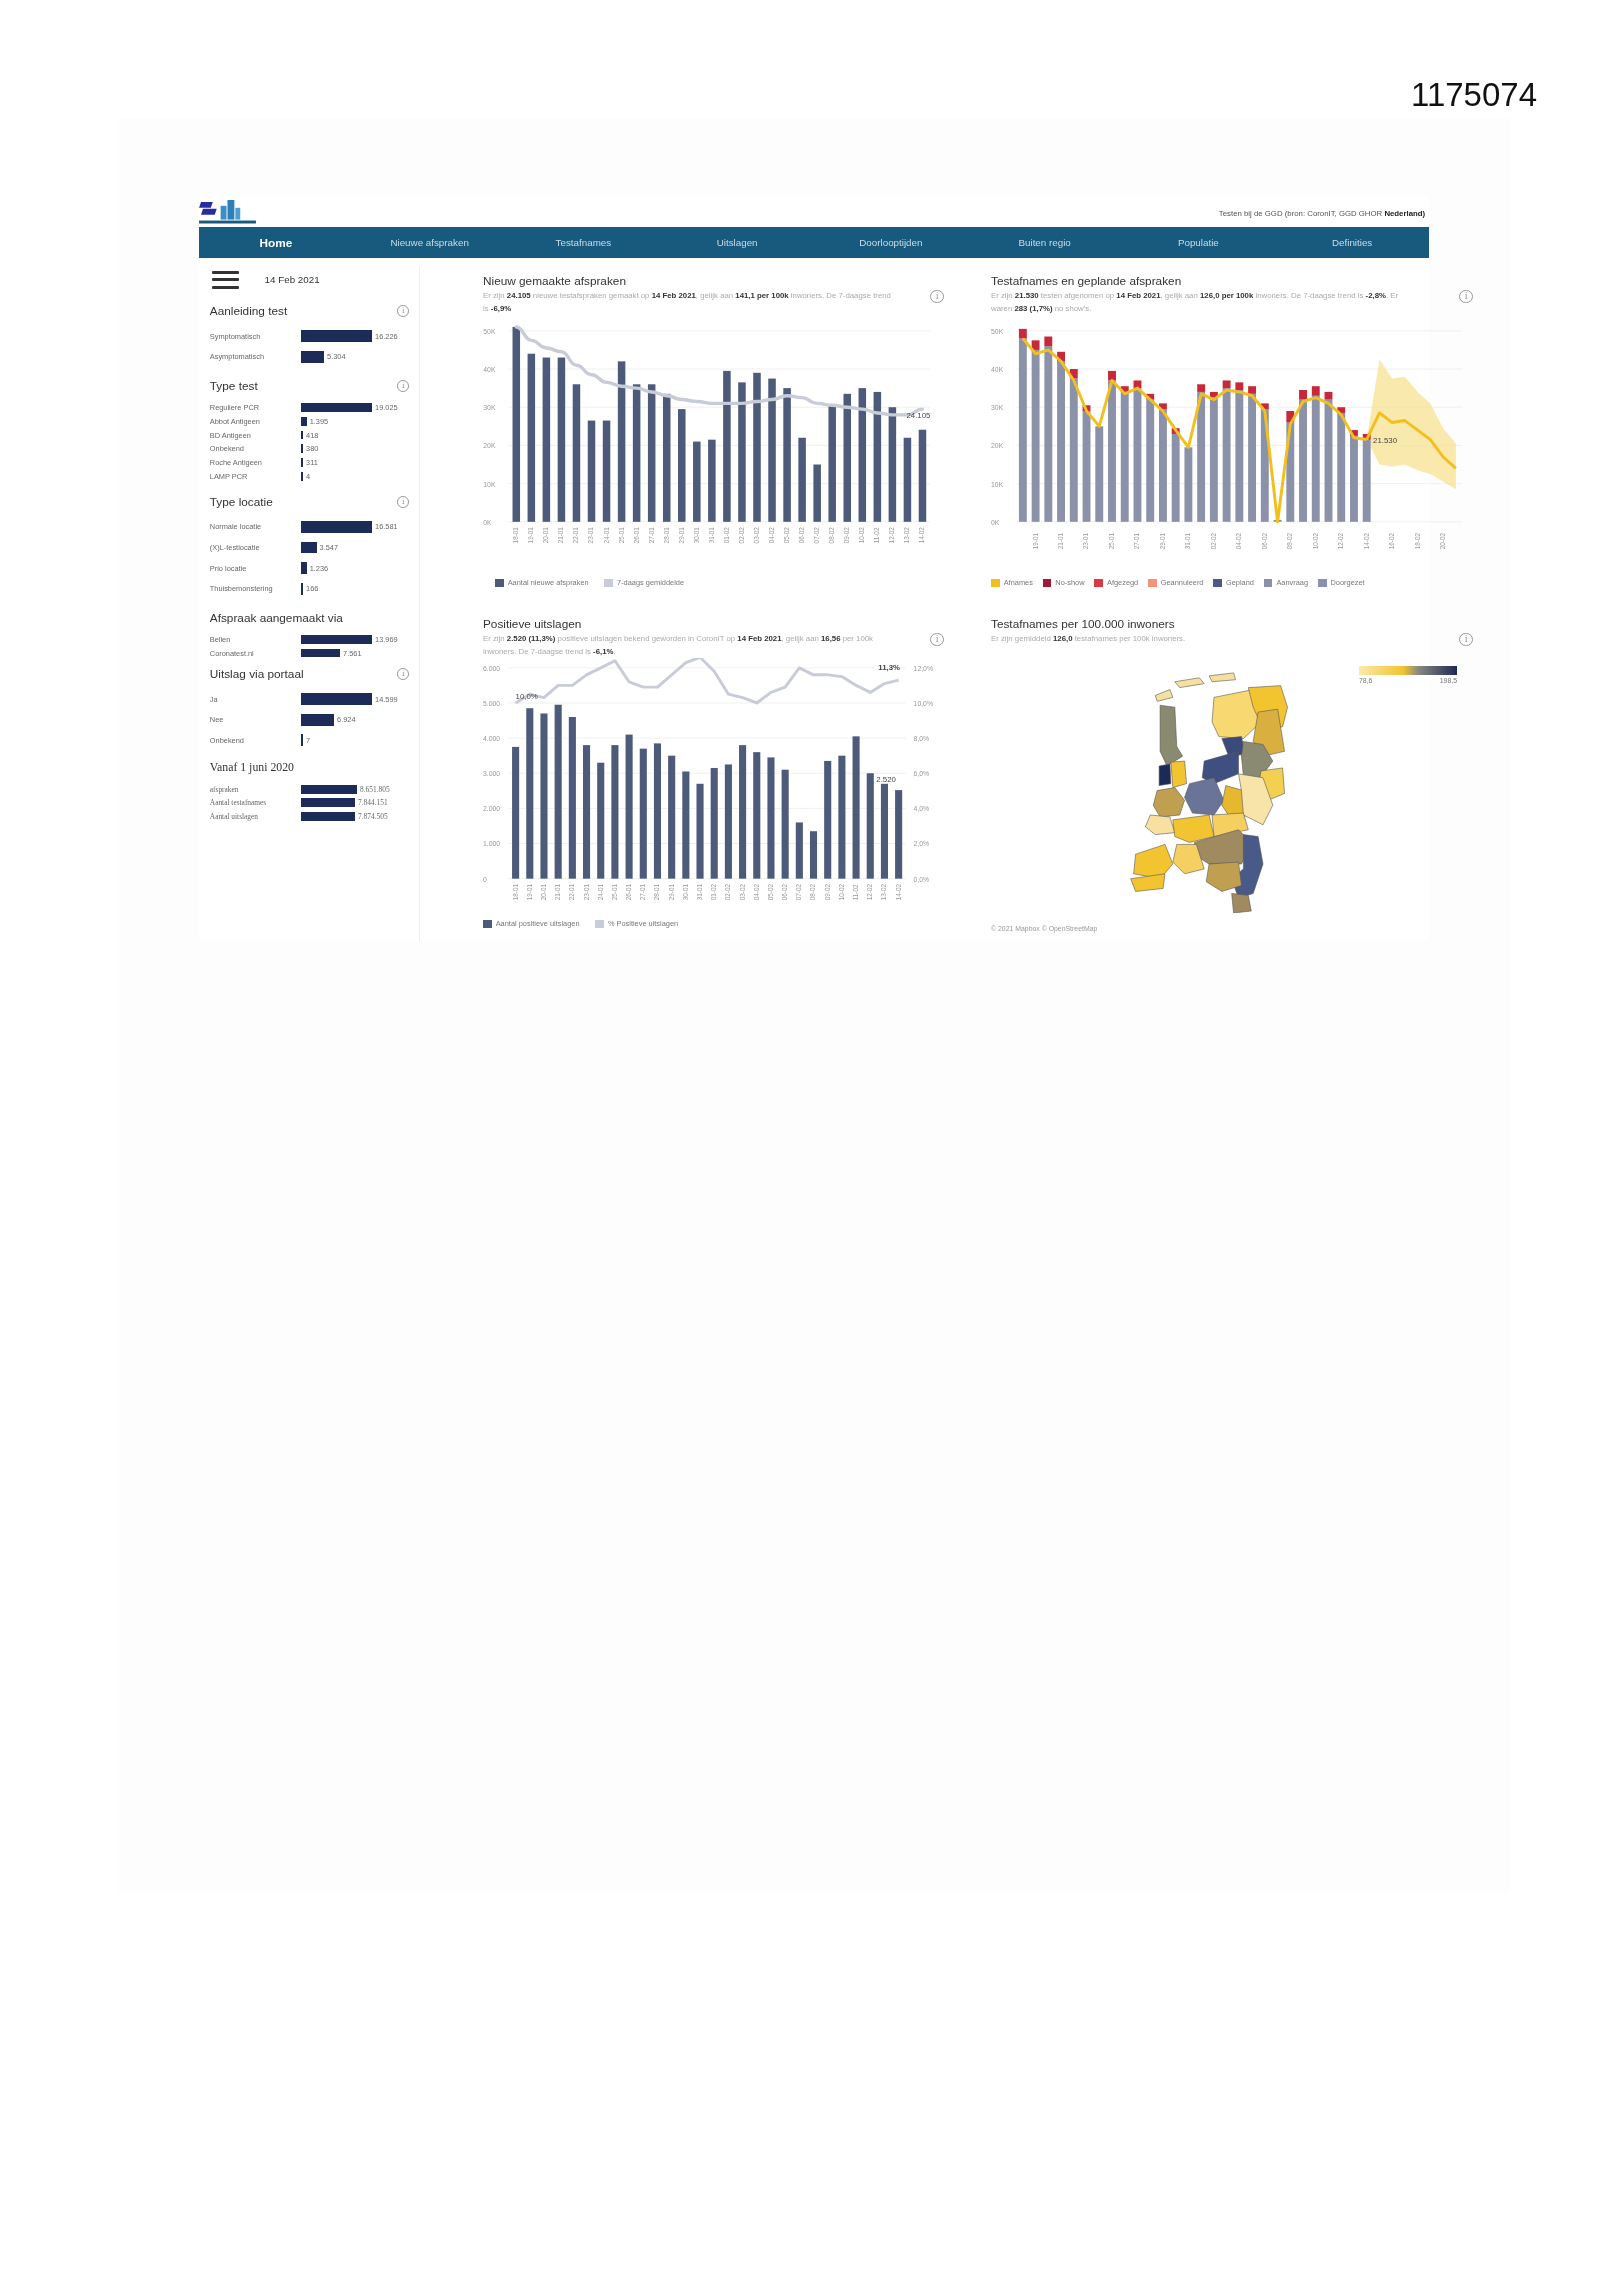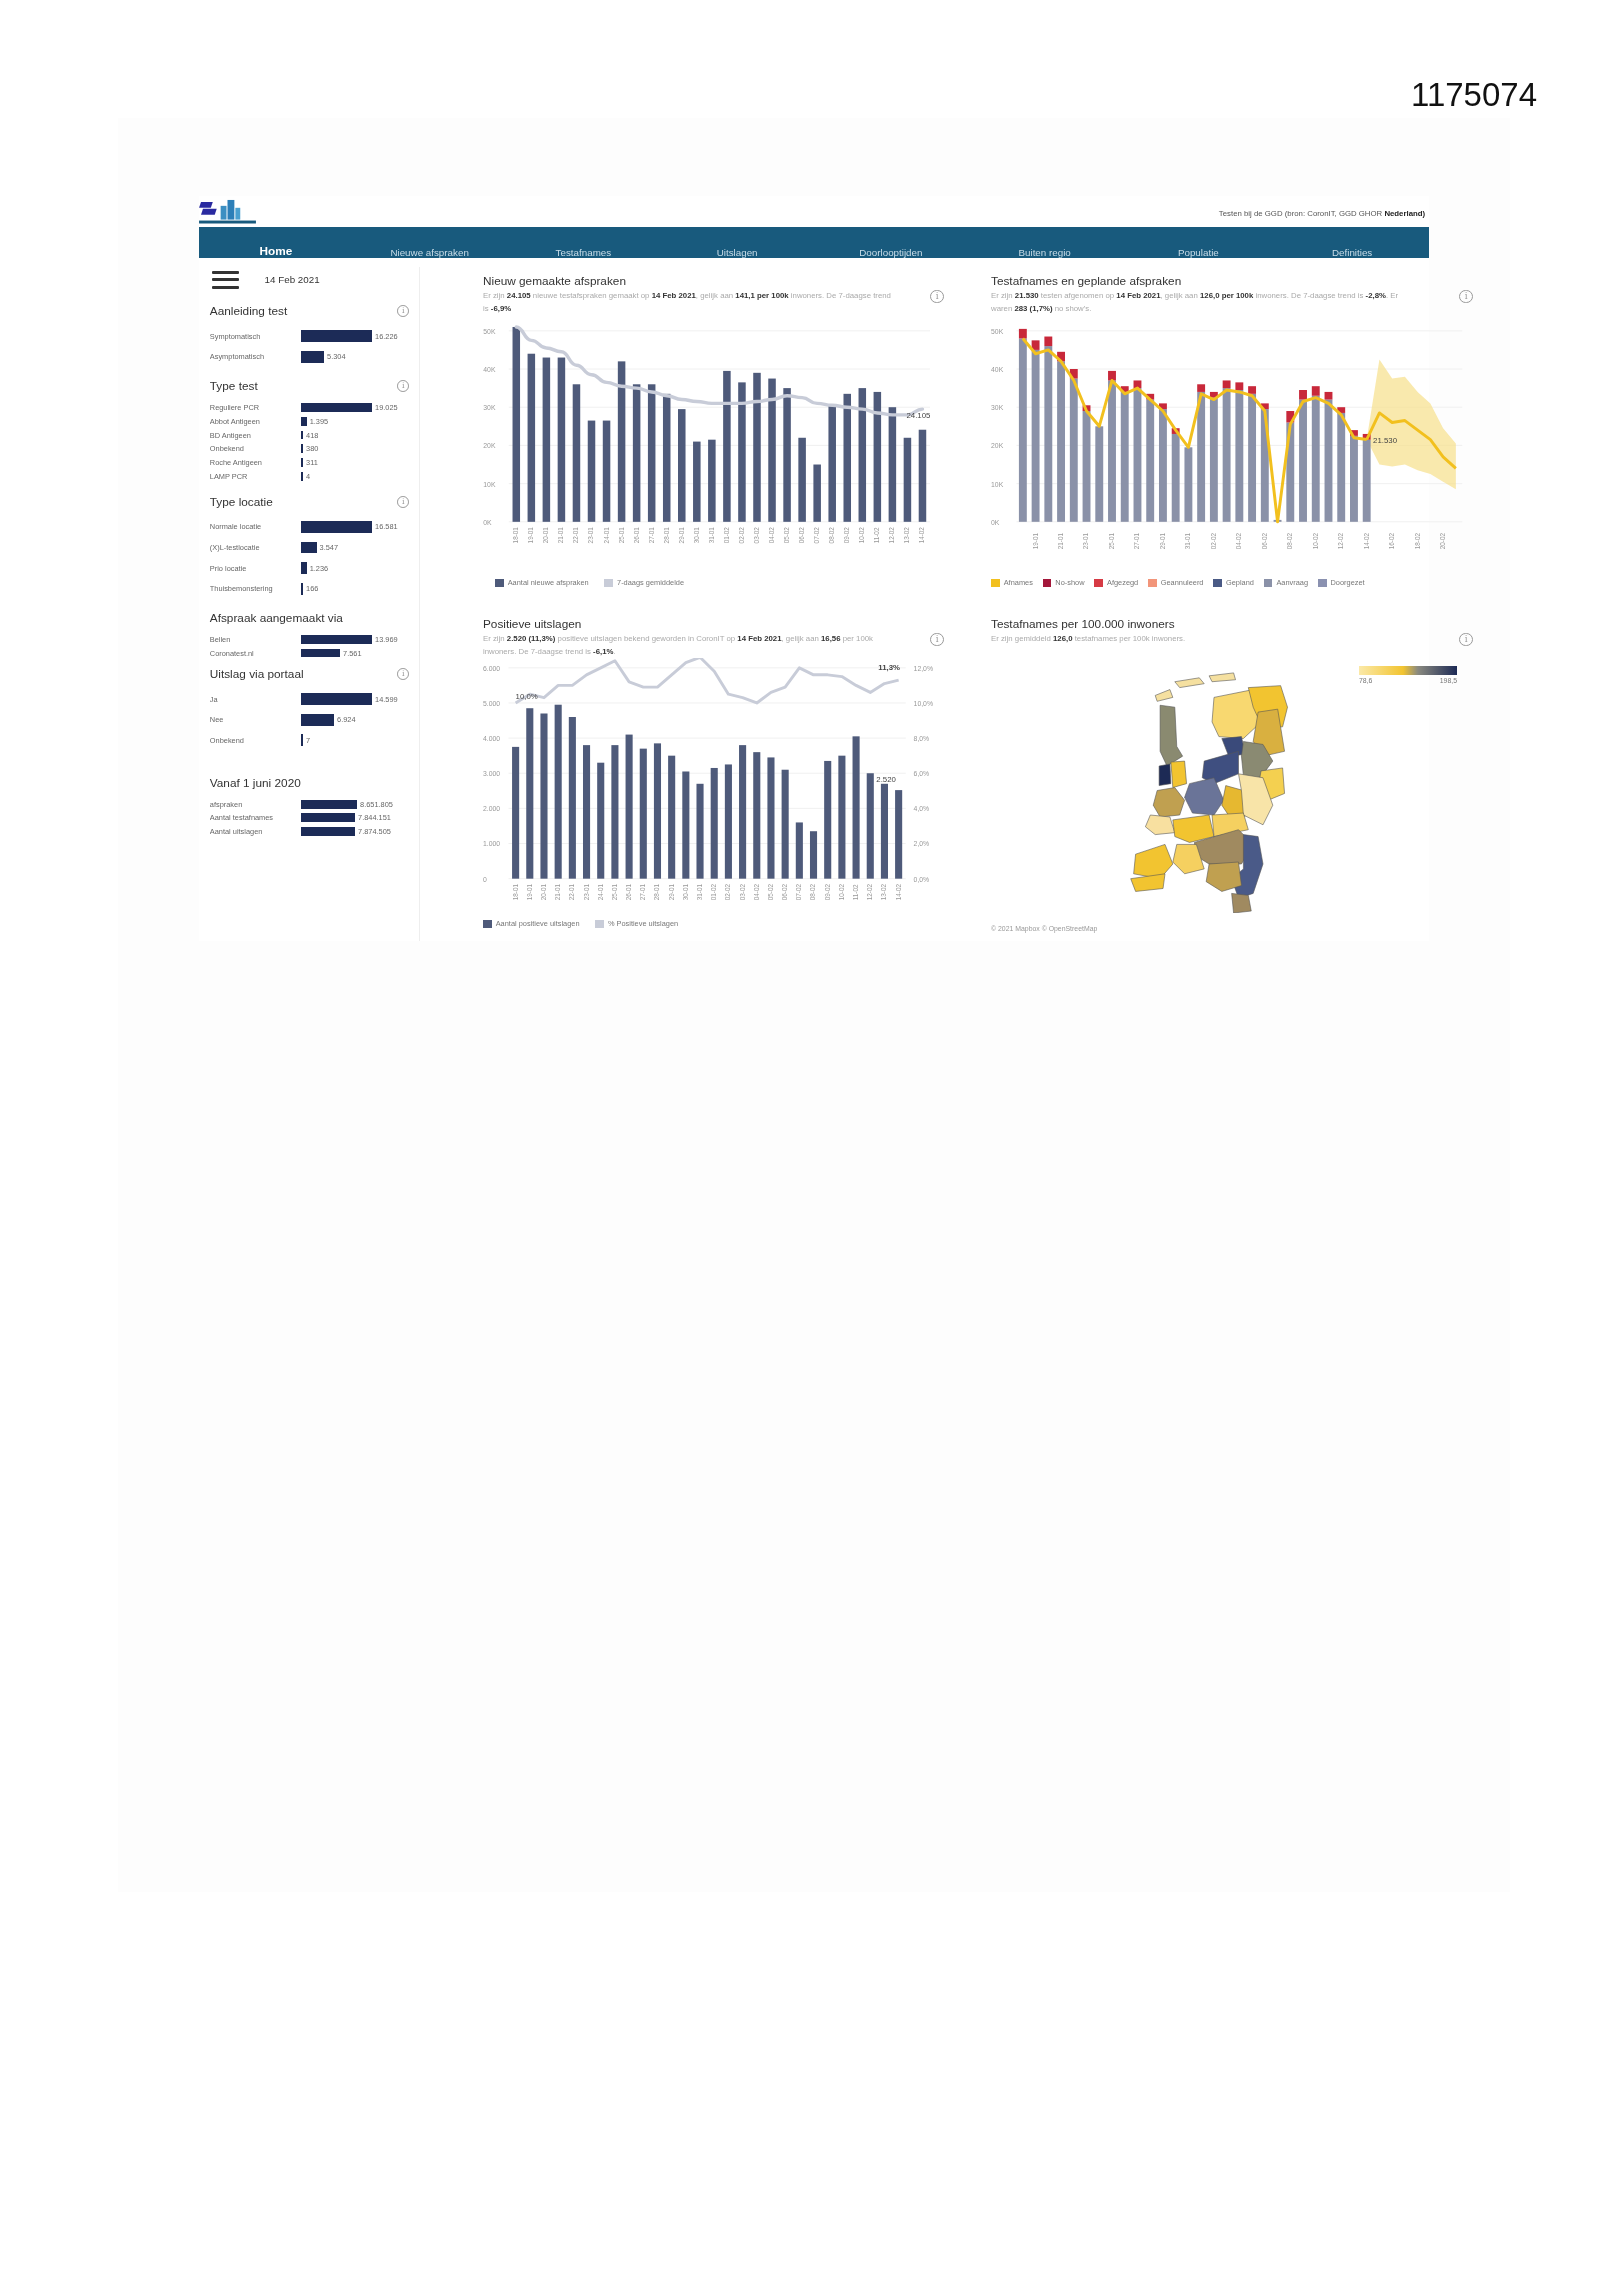--- a/index.html
+++ b/index.html
@@ -4,21 +4,21 @@
 <style>
   * { box-sizing: border-box; margin: 0; padding: 0; }
   body { width: 1621px; height: 2292px; background: #ffffff; font-family: "Liberation Sans", sans-serif; position: relative; overflow: hidden; color: #333; }
   .doc-id { position: absolute; left: 1411px; top: 76px; font-size: 33px; color: #111; font-family: "Liberation Sans", sans-serif; }
   .page-shade { position: absolute; left: 118px; top: 118px; width: 1392px; height: 1774px; background: #fdfdfd; }
   .dash { position: absolute; left: 199px; top: 196px; width: 1230px; height: 745px; background: #fff; }
   .topbar { position: relative; height: 29px; }
   .logo { position: absolute; left: 0; top: 2px; width: 57px; height: 25.5px; }
   .source { position: absolute; right: 3.9px; top: 12.7px; font-size: 7.8px; color: #555; }
   .source b { color: #222; }
-  .nav { position: absolute; top: 31px; left: 0; width: 1230px; height: 31px; background: #185a7d; display: flex; align-items: flex-end; }
+  .nav { position: absolute; top: 31px; left: 0; width: 1230px; height: 31px; background: #185a7d; display: flex; align-items: center; }
   .nav-item { flex: 1; text-align: center; color: #c9dde8; font-size: 9.8px; cursor: pointer; }
   .nav-item.active { color: #fff; font-weight: bold; font-size: 11.8px; }
   .sidebar { position: absolute; left: 0; top: 71px; width: 221px; height: 674px; border-right: 1px solid #eee; }
   .menu-row { display: flex; align-items: center; height: 25.5px; padding-left: 12.7px; }
   .hamburger { width: 27.4px; height: 17.6px; display: flex; flex-direction: column; justify-content: space-between; cursor: pointer; }
   .hamburger span { display: block; height: 2.9px; background: #333; border-radius: 1px; }
   .date { font-size: 9.8px; margin-left: 25.5px; color: #333; }
   .section { padding: 0 9.8px 0 10.8px; margin-top: 11.8px; }
   .sec-head { display: flex; justify-content: space-between; align-items: center; margin-bottom: 7.8px; }
   .sec-title { font-size: 11.8px; color: #333; }
@@ -221,21 +221,21 @@
             </span>
           </div>
           <div class="bar-row tall">
             <span class="bar-label">Onbekend</span>
       <span class="bar-track">
               <span class="bar-fill" style="width:2px"></span>
               <span class="bar-val">7</span>
             </span>
           </div>
         </div>
-        <div class="section" style="margin-top: 25px;">
+        <div class="section" style="margin-top: 9px; font-family: Liberation Serif, serif;">
           <div class="sec-head">
             <span class="sec-title">Vanaf 1 juni 2020</span>
           </div>
           <div class="bar-row">
             <span class="bar-label">afspraken</span>
       <span class="bar-track">
               <span class="bar-fill" style="width:56px"></span>
               <span class="bar-val">8.651.805</span>
             </span>
           </div>

